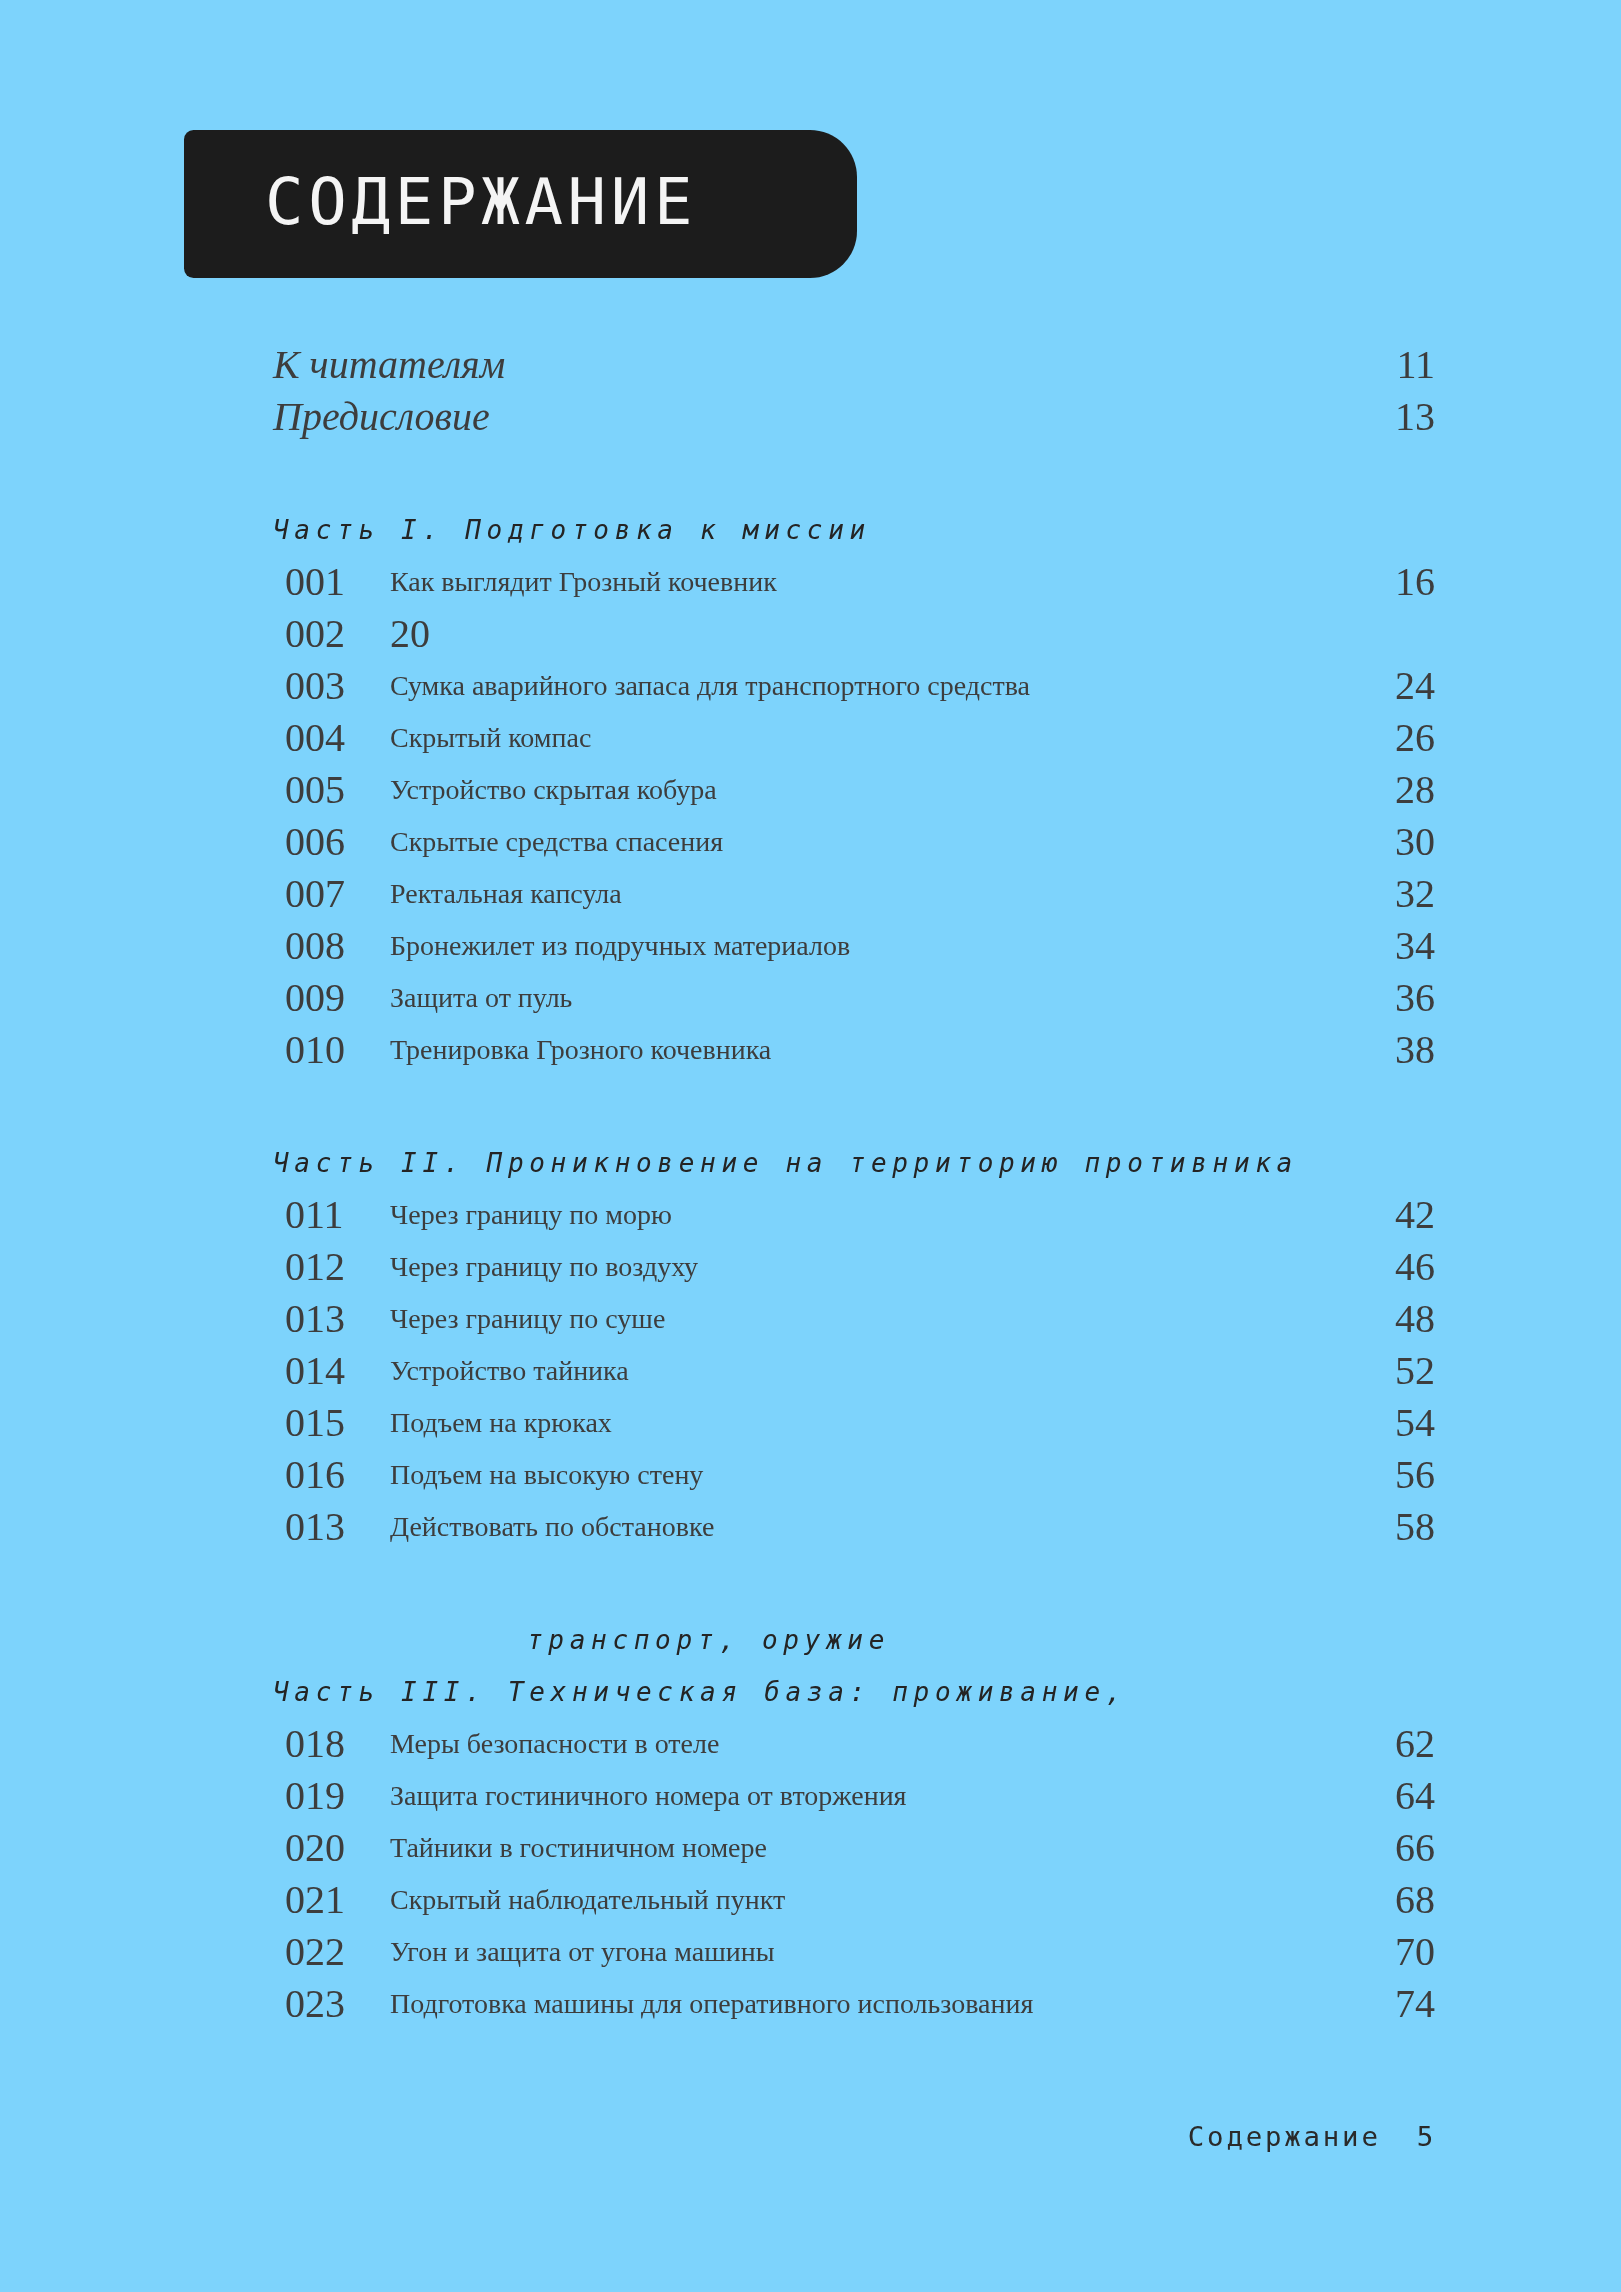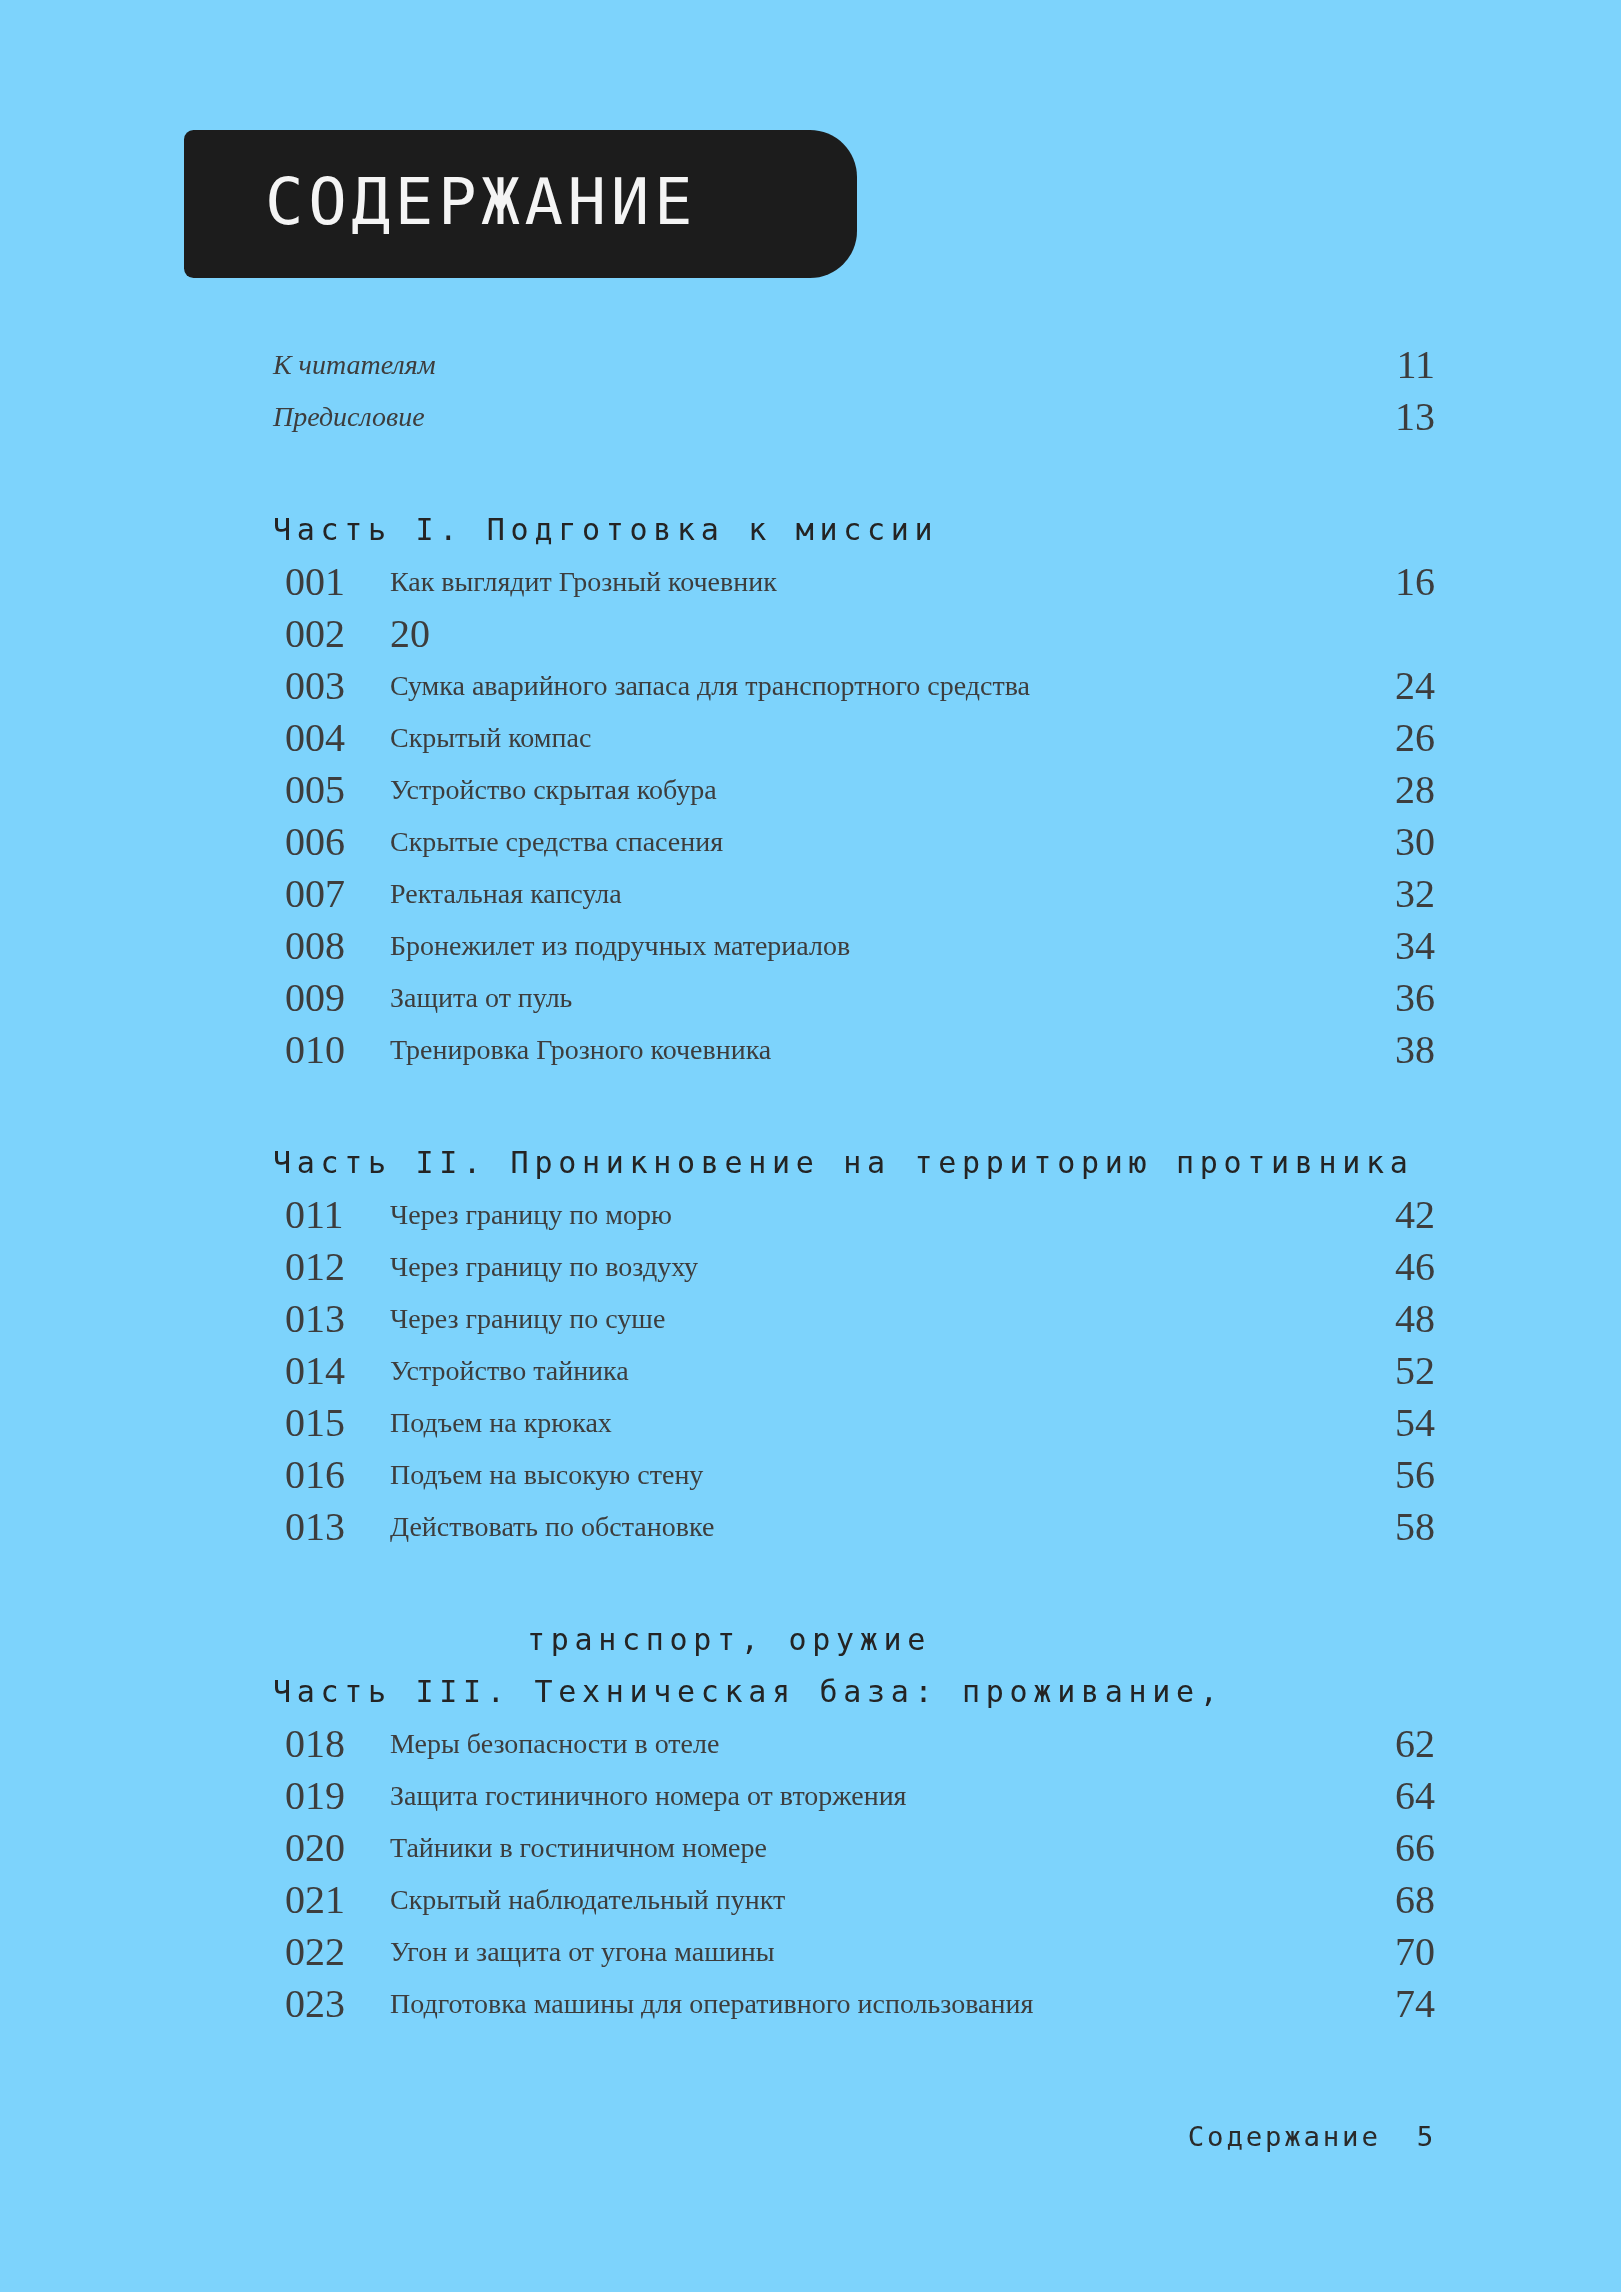--- a/index.html
+++ b/index.html
@@ -47,46 +47,47 @@
   }
   .row {
     display: flex;
     height: 52px;
     line-height: 52px;
     white-space: nowrap;
   }
   .fm-title {
     flex: 1;
     font-style: italic;
-    font-size: 28px;
+    font-size: 40px;
   }
   .entry-num {
     width: 105px;
     flex: 0 0 105px;
     font-size: 40px;
     margin-left: 12px;
   }
   .entry-title {
     flex: 1;
     font-size: 28px;
     overflow: hidden;
   }
   .entry-page {
     font-size: 40px;
     text-align: center;
   }
 
   .part { margin-top: 61px; }
   .part-heading {
     font-family: "DejaVu Sans Mono", monospace;
-    font-size: 30px;
+    font-size: 26px;
     letter-spacing: 5.7px;
     line-height: 52px;
     color: #242424;
     white-space: nowrap;
+    font-style: italic;
   }
   .part-heading.line2 { margin-left: 254px; }
 
   
   .footer {
     position: absolute;
     top: 2121px;
     right: 185px;
     display: flex;
     gap: 36px;

